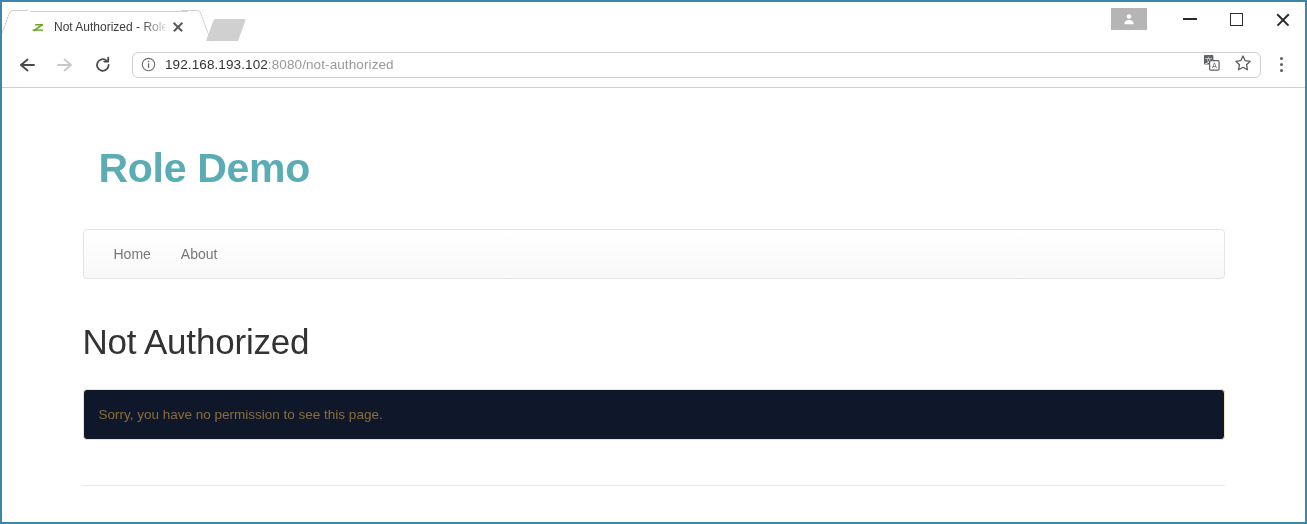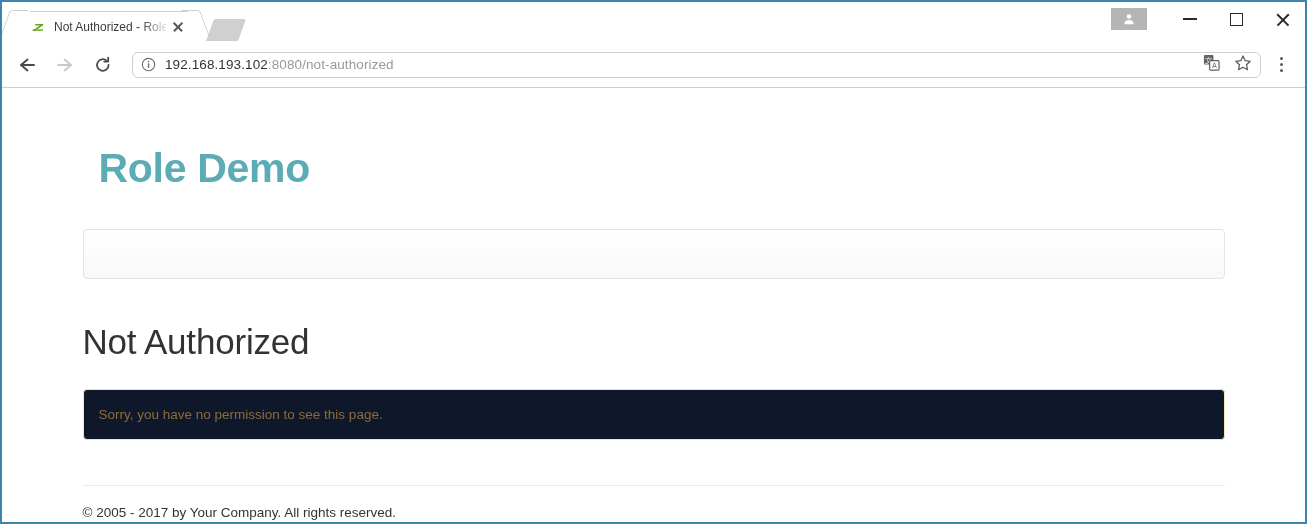--- a/index.html
+++ b/index.html
@@ -447,27 +447,30 @@
       </div>
     </div>
   </div>
 
   <div class="viewport">
     <div class="container">
 
       <div class="brand">Role Demo</div>
 
       <div class="navbar">
+        <div class="nav-links">
+          <a class="nav-link">Home</a>
+          <a class="nav-link">About</a>
+        </div>
       </div>
 
       <h1 class="page-title">Not Authorized</h1>
 
       <div class="alert">
         <span>Sorry, you have no permission to see this page.</span>
       </div>
 
       <hr class="divider">
 
-      <div class="footer">© 2005 - 2017 by Your Company. All rights reserved.</div>
     </div>
   </div>
 
 </div>
 
 </body></html>

